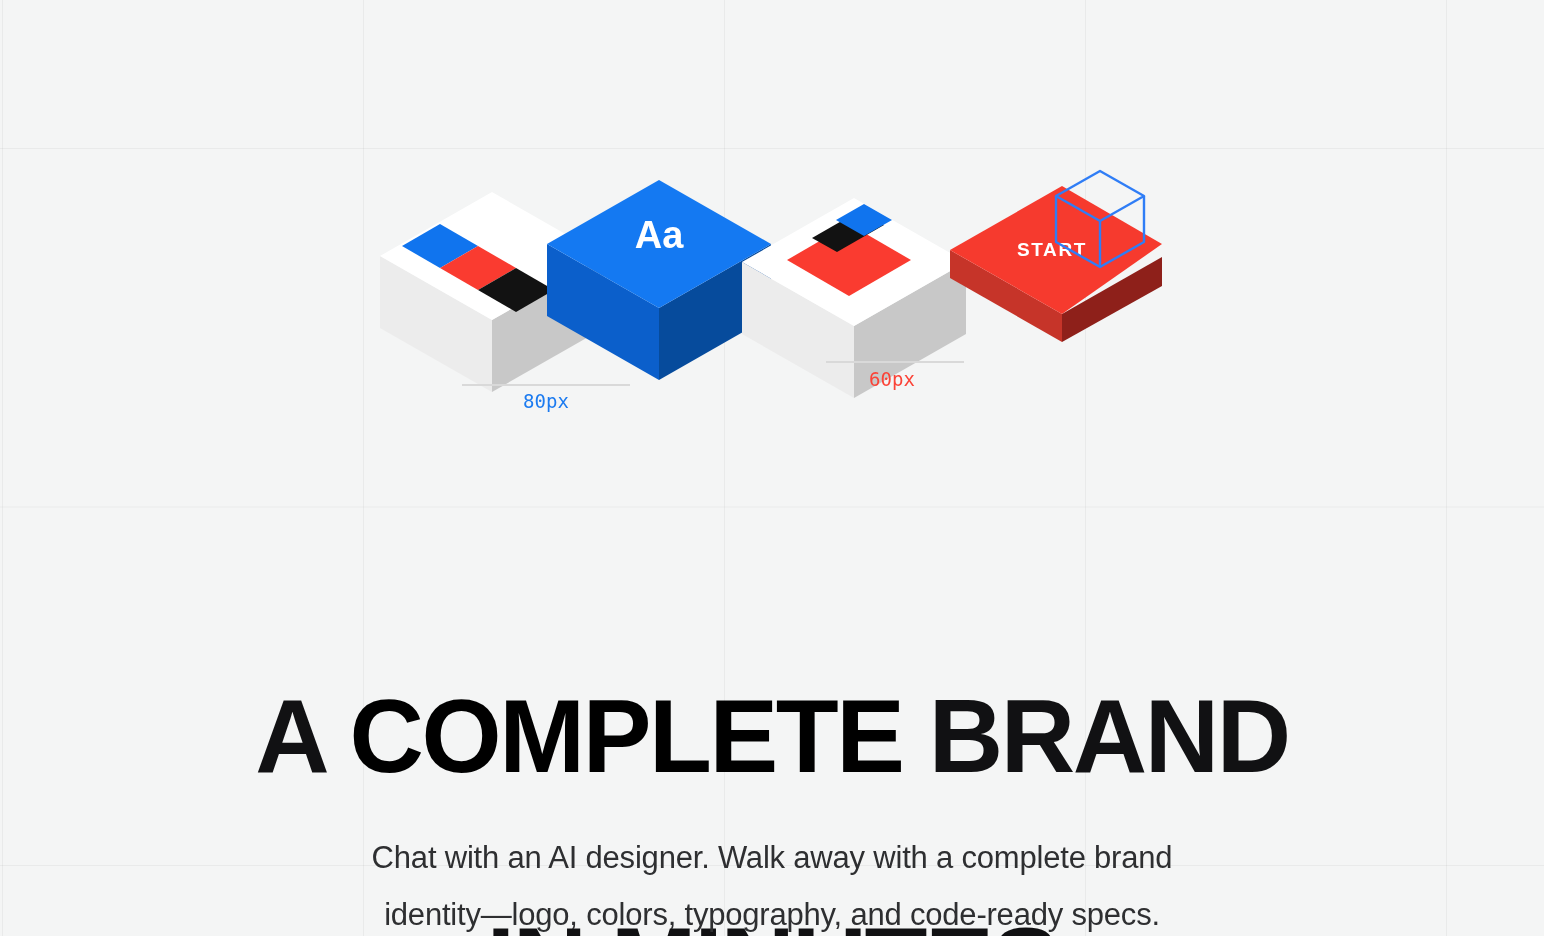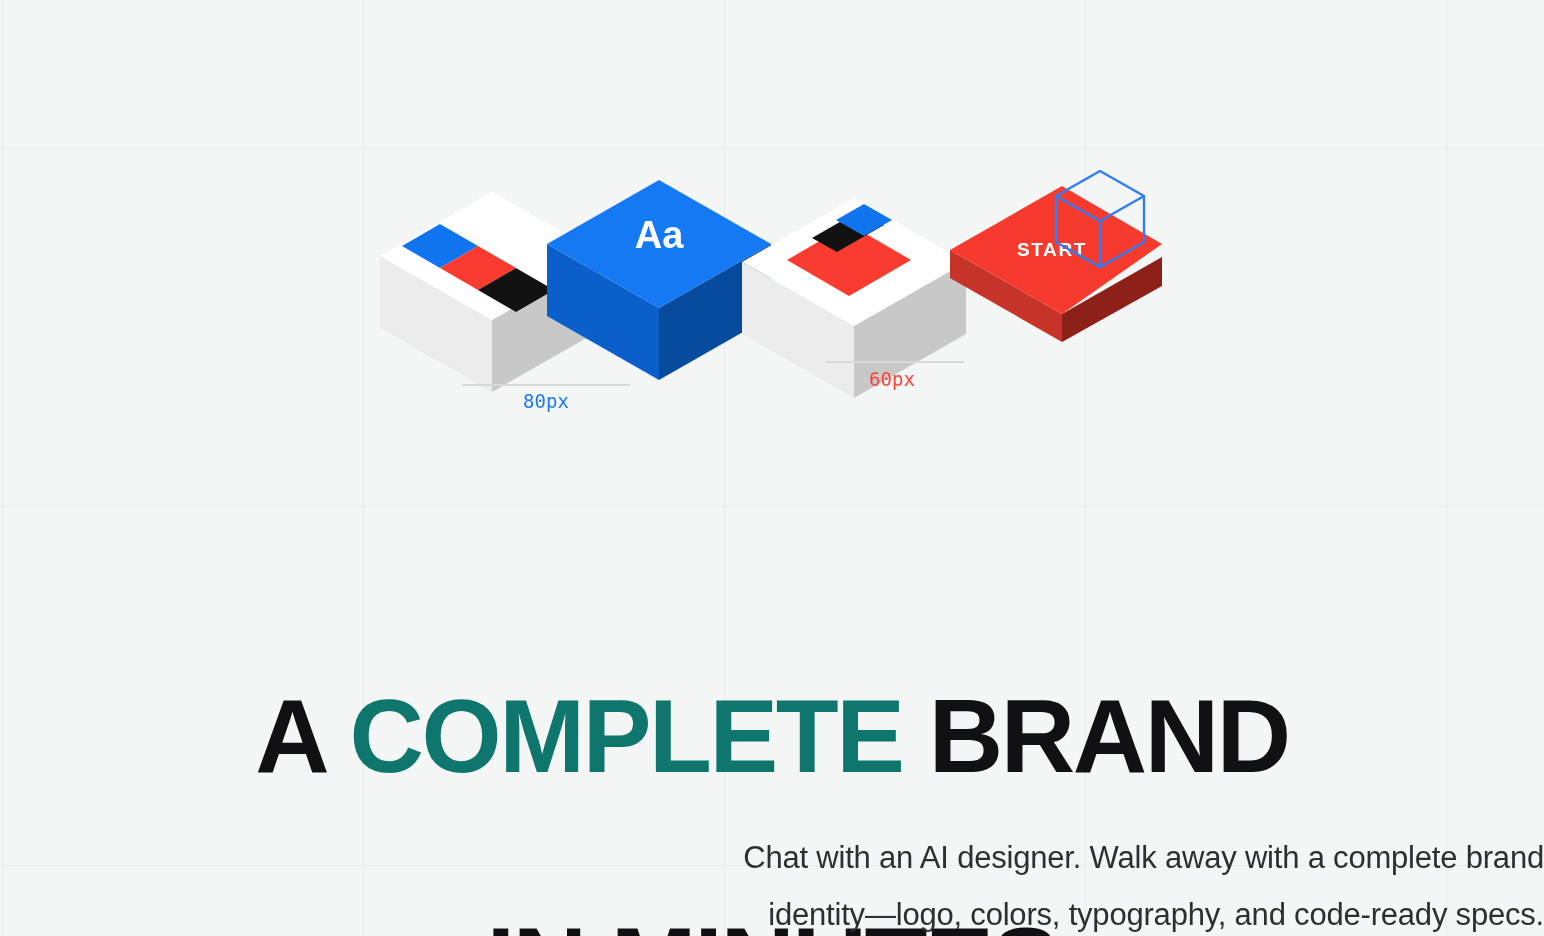--- a/index.html
+++ b/index.html
@@ -59,38 +59,37 @@
     letter-spacing: -2.4px;
     color: #111113;
     font-family: "Liberation Sans", sans-serif;
     font-stretch: condensed;
     white-space: pre-line;
   }
   #headline .hl-line {
     display: block;
   }
   #headline .hl-accent {
-    color: #0f766e;
+    color: #000000;
   }
 
   #subhead {
     position: absolute;
     left: 0;
     top: 798px;
     width: 1544px;
     text-align: center;
     font-size: 31px;
     line-height: 57px;
     color: #2e2f31;
     font-family: "Liberation Sans", sans-serif;
     letter-spacing: -0.2px;
   }
   #subhead .sub-line {
     display: block;
-    text-align: right;
   }
 
   .iso-label {
     font-family: "DejaVu Sans Mono", monospace;
     font-size: 19px;
     font-weight: 400;
   }
   .iso-chip-text {
     font-family: "Liberation Sans", sans-serif;
     font-weight: 700;

